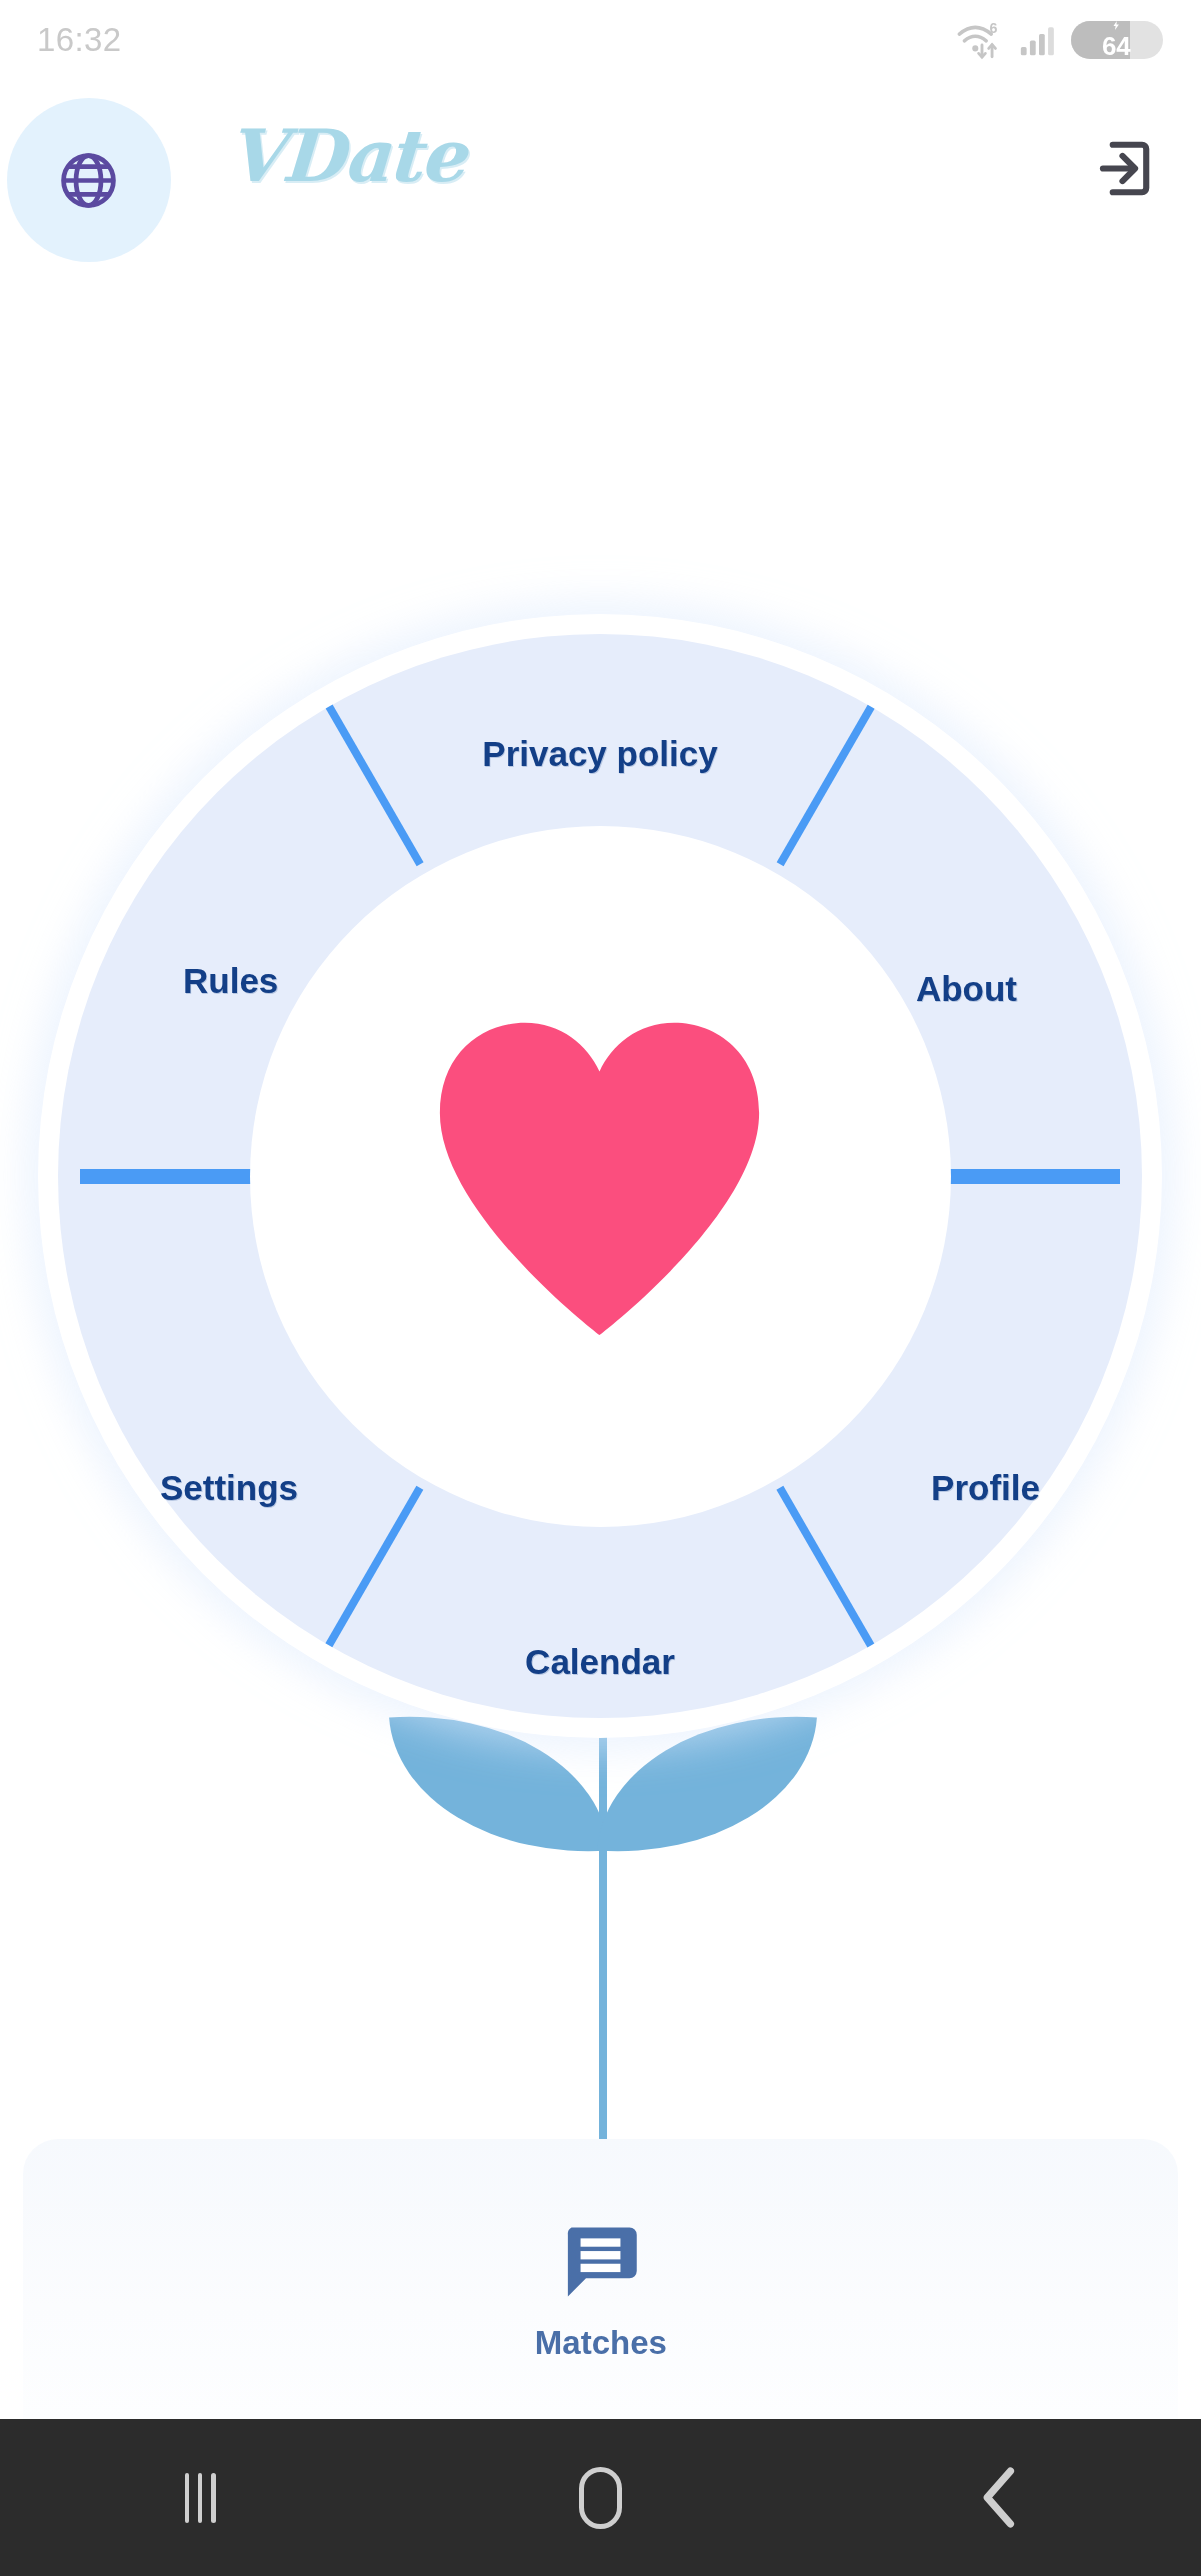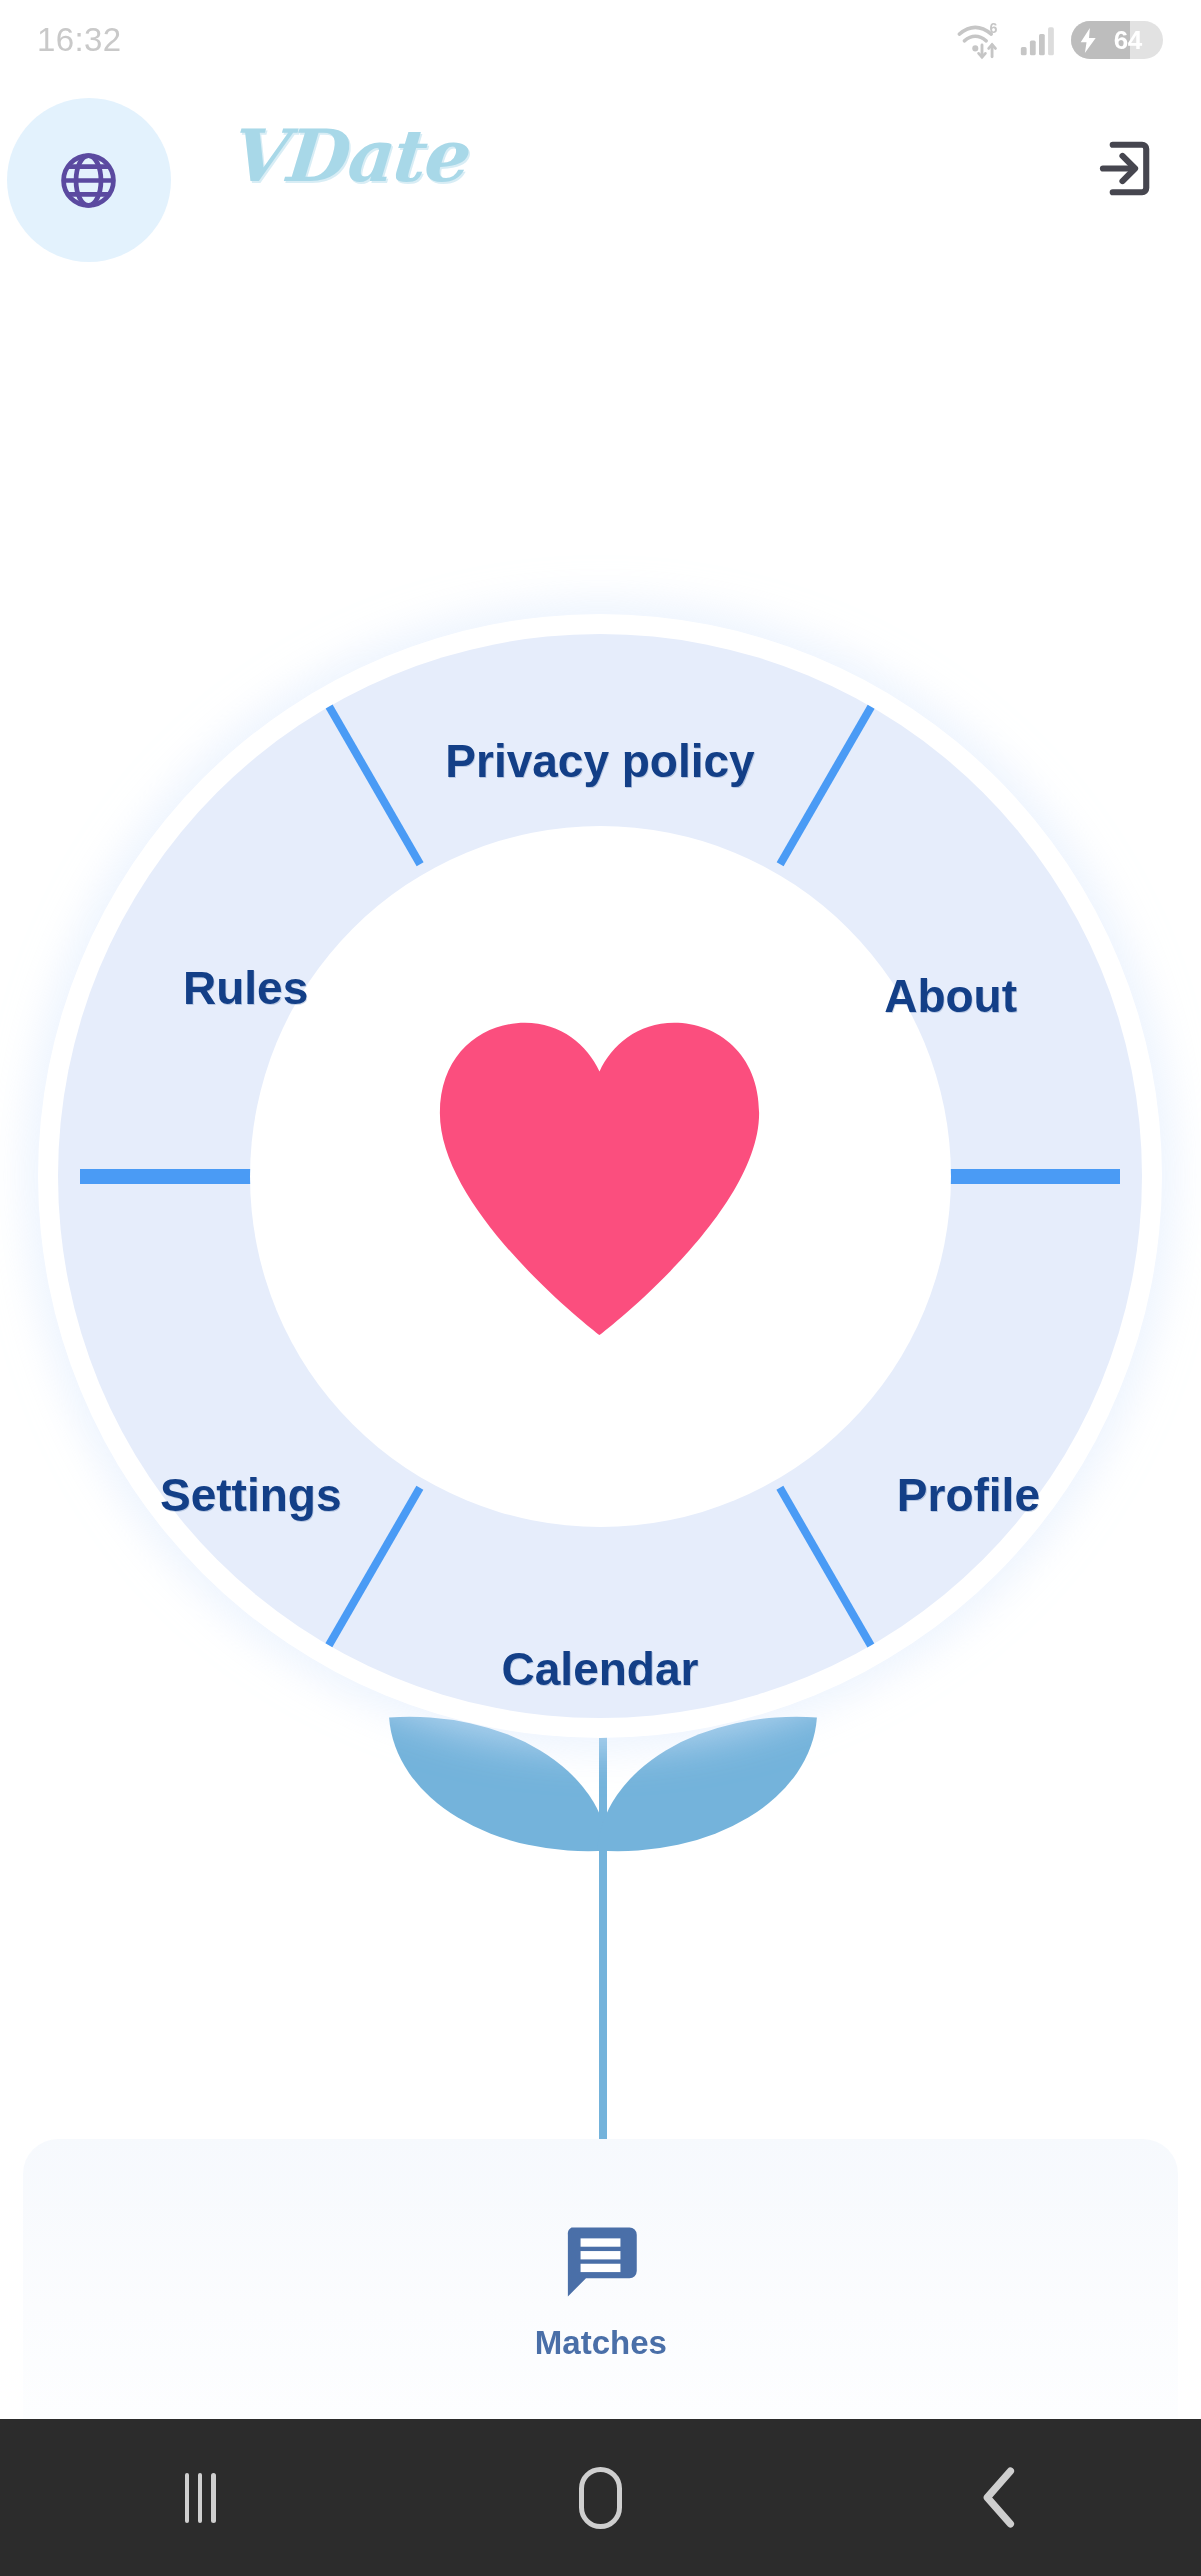--- a/index.html
+++ b/index.html
@@ -35,21 +35,22 @@
   }
   .sb-icon { display:block; }
   #battery-pill {
     position:relative;
     display:flex; align-items:center;
     height:38px; min-width:92px;
     border-radius:19px;
     background:#e2e2e2;
     overflow:hidden;
     padding:0 10px 0 8.3px;
-    gap:16px;
+    gap:3px;
+    flex-direction:column;
   }
   #battery-fill {
     position:absolute; left:0; top:0; bottom:0;
     width:64%; background:#bdbdbd;
   }
   #battery-bolt { position:relative; z-index:2; display:block; }
   #battery-level {
     position:relative; z-index:2;
     font-size:26px; font-weight:700; color:#ffffff;
     line-height:1; letter-spacing:-0.4px;
@@ -169,21 +170,21 @@
     width:182px; height:15px;
     background:#4a9bf5;
     z-index:5;
   }
   #spoke-h-left  { left:22px; }
   #spoke-h-right { right:22px; }
 
   .wheel-label {
     position:absolute;
     z-index:7;
-    font-size:46px;
+    font-size:35px;
     font-weight:700;
     color:#133f87;
     white-space:nowrap;
     cursor:pointer;
     text-shadow:0.8px 0.8px 0 rgba(19,63,135,0.22);
   }
   #label-privacy  { left:50%; transform:translateX(-50%); top:100px; }
   #label-rules    { left:125px; top:327px; }
   #label-about    { right:125px; top:335px;margin-left:18px; }
   #label-settings { left:102px; top:834px; }

